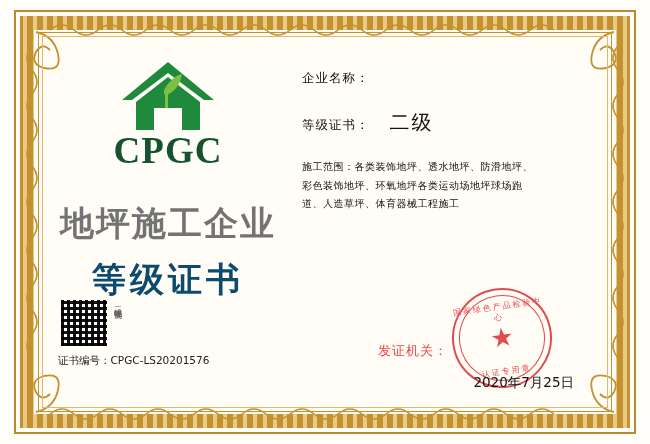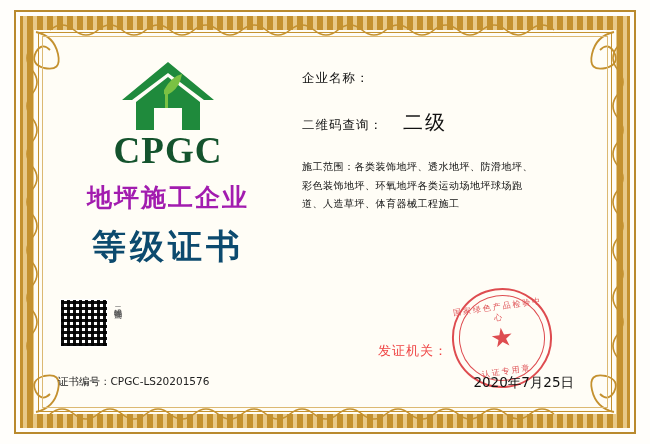--- a/index.html
+++ b/index.html
@@ -58,22 +58,22 @@
     width:120px;
   }
   .logo-mark{display:block;margin:0 auto;}
   .logo-text{
     font-size:37px;font-weight:bold;color:#14532d;letter-spacing:1px;
     font-family:Liberation Serif, serif;
     line-height:1.05;
     margin-top:-2px;
   }
   .title-main{
-    margin-top:10px;
-    font-size:25px;font-weight:bold;color:#a21caf;
+    margin-top:30px;
+    font-size:34px;font-weight:bold;color:#737373;
     letter-spacing:2px;
     font-family:"DejaVu Sans", sans-serif;
   }
   .title-red{
     margin-top:10px;
     font-size:34px;font-weight:bold;color:#0c4a6e;
     letter-spacing:4px;
     font-family:"DejaVu Sans", sans-serif;
   }
   .qr-row{
@@ -87,21 +87,21 @@
     background-blend-mode:multiply;
     border:1px solid #fff;
   }
   .qr-label{
     writing-mode:vertical-rl;
     font-size:8px;color:#555;margin-left:4px;letter-spacing:1px;
     height:46px;
     line-height:10px;
   }
   .cert-no{
-    position:absolute;left:8px;top:331px;
+    position:absolute;left:8px;top:310px;
     font-size:10.5px;color:#222;
     letter-spacing:0px;
     font-family:"DejaVu Sans", sans-serif;
   }
   
   .right-col{
     position:absolute;left:252px;top:26px;right:2px;
   }
   .field{
     display:flex;align-items:baseline;margin-bottom:22px;text-align:center;
@@ -219,21 +219,21 @@
     </div>
 
     <div class="cert-no">证书编号：CPGC-LS20201576</div>
 
     <div class="right-col">
       <div class="field">
         <span class="f-label">企业名称：</span>
       </div>
 
       <div class="field">
-        <span class="f-label">二维码查询：</span>
+        <span class="f-label">等级证书：</span>
         <span class="f-value-grade">二级</span>
       </div>
 
       <div class="scope">
         <span class="scope-text"><span>施工范围：</span><span>各类装饰地坪、透水地坪、防滑地坪、彩色装饰地坪、环氧地坪各类运动场地坪球场跑道、人造草坪、体育器械工程施工</span></span>
       </div>
     </div>
 
     <div class="issuer-row">
       <div class="seal seal-skew">

